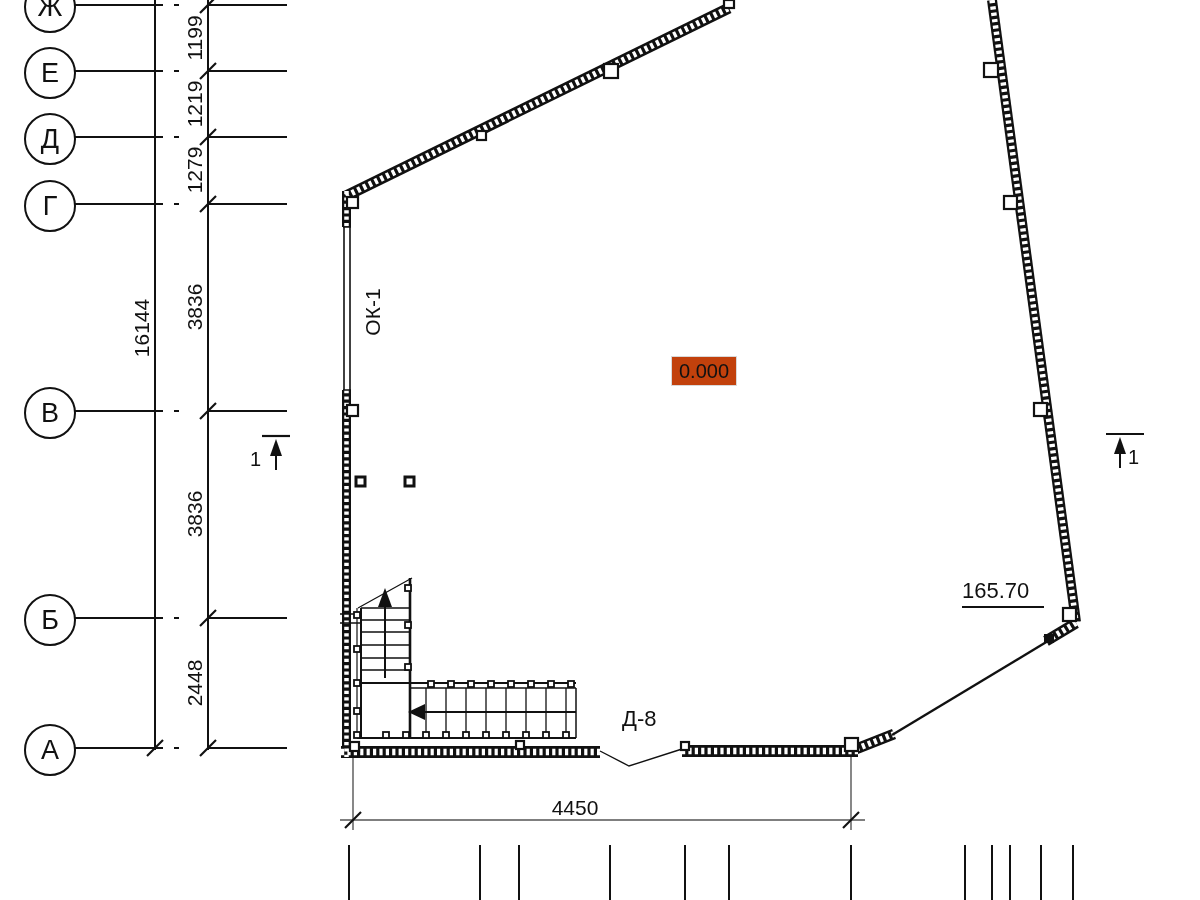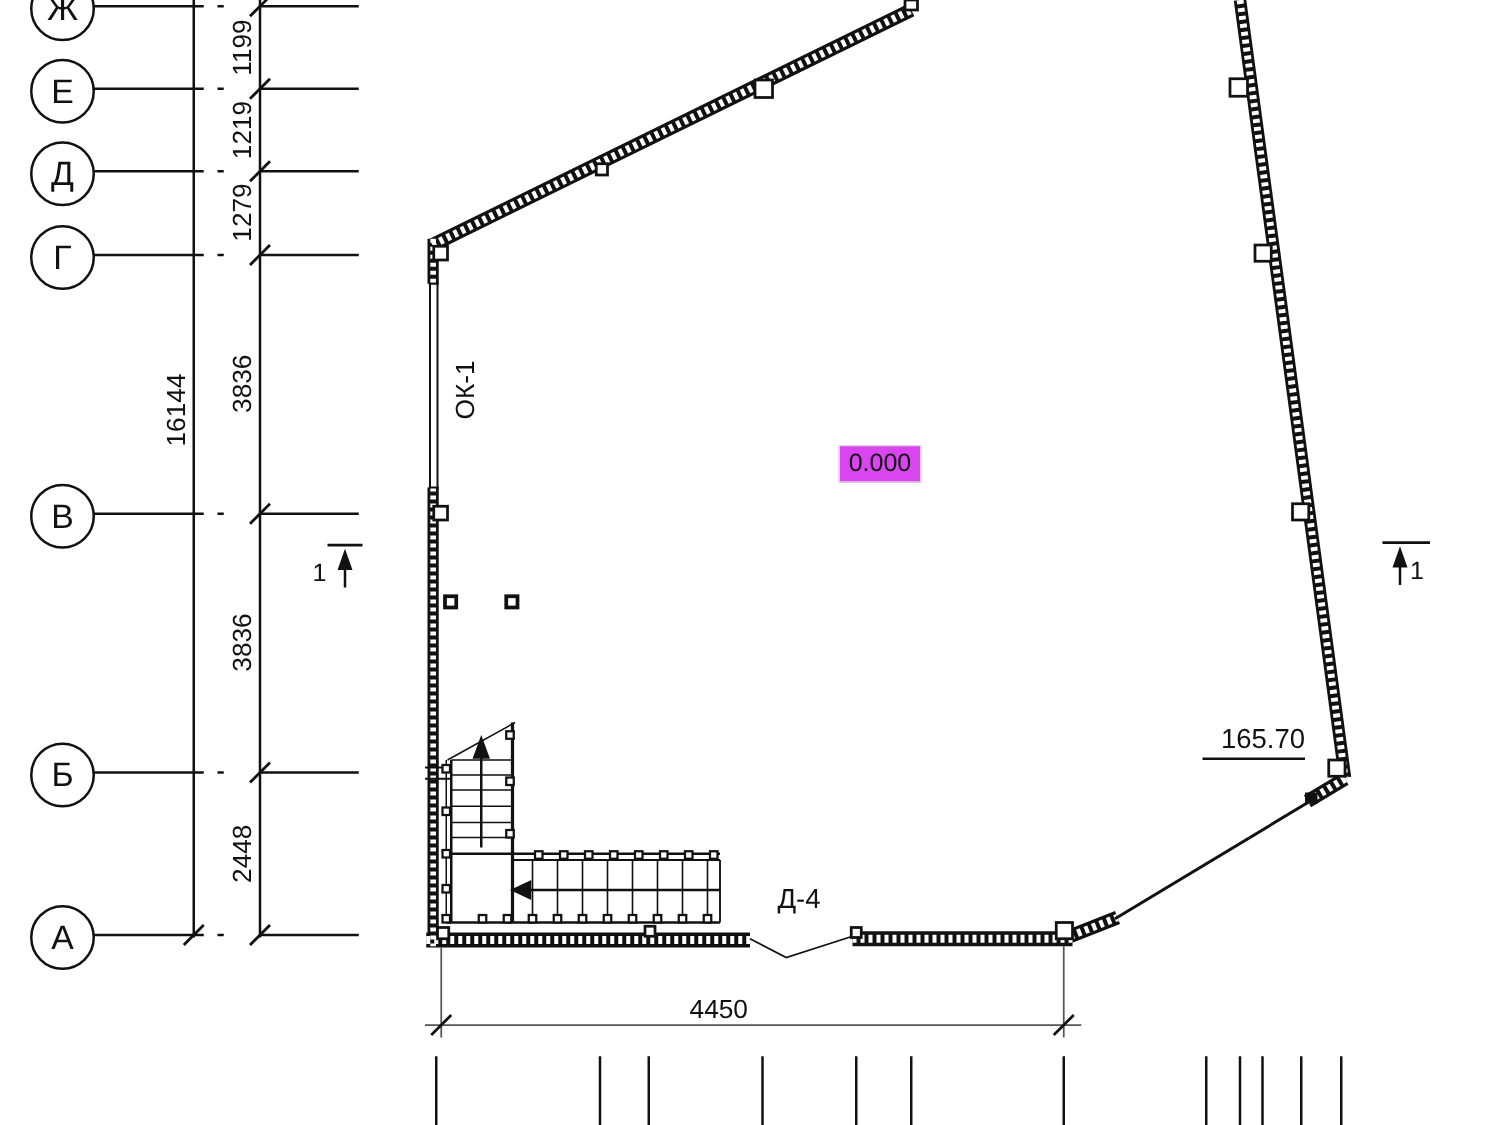--- a/index.html
+++ b/index.html
@@ -7,22 +7,22 @@
   #canvas{position:relative;width:1200px;height:900px;background:#fff;}
   #plan-svg{position:absolute;left:0;top:0;}
   .txt{position:absolute;white-space:nowrap;color:#111;}
   .bubble{position:absolute;width:48px;height:48px;border:2.2px solid #111;border-radius:50%;
           background:#fff;display:flex;align-items:center;justify-content:center;
           font-size:27px;line-height:1;}
   .vdim{position:absolute;width:90px;height:20px;text-align:center;font-size:21px;
         transform:rotate(-90deg);}
   .hdim{position:absolute;width:90px;text-align:center;font-size:21px;}
   .lvlbox{position:absolute;left:671px;top:356px;width:64px;height:28px;border:1px solid #d9d9d9;
-          background:#d946ef;display:flex;align-items:center;justify-content:center;font-size:20px;}
-  .elev{position:absolute;left:962px;top:578px;width:82px;text-align:right;font-size:22px;
+          background:#c2410c;display:flex;align-items:center;justify-content:center;font-size:20px;}
+  .elev{position:absolute;left:962px;top:578px;width:82px;text-align:left;font-size:22px;
         border-bottom:2px solid #111;padding-bottom:2px;}
   .seclbl{position:absolute;font-size:20px;}
 </style>
 </head>
 <body>
 
 <div id="canvas">
 
 <svg id="plan-svg" width="1200" height="900" viewBox="0 0 1200 900">
 
@@ -227,20 +227,20 @@
 <div class="vdim" style="left:95px;top:318px;">16144</div>
 
 <div class="hdim" style="left:530px;top:796px;">4450</div>
 
 <div class="vdim" style="left:326px;top:302px;font-size:21px;width:90px;">ОК-1</div>
 
 <div class="lvlbox">
   <span>0.000</span>
 </div>
 
-<div class="txt" style="left:622px;top:706px;font-size:22px;">Д-4</div>
+<div class="txt" style="left:622px;top:706px;font-size:22px;">Д-8</div>
 
 <div class="elev">165.70</div>
 
 <div class="seclbl" style="left:250px;top:448px;">1</div>
 <div class="seclbl" style="left:1128px;top:446px;">1</div>
 
 </div>
 
 </body></html>

